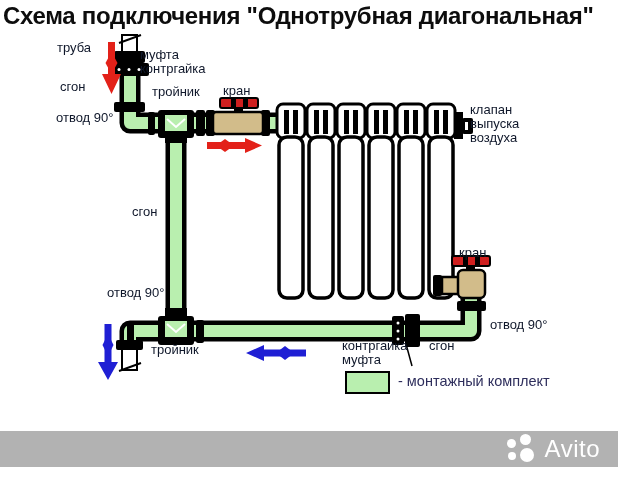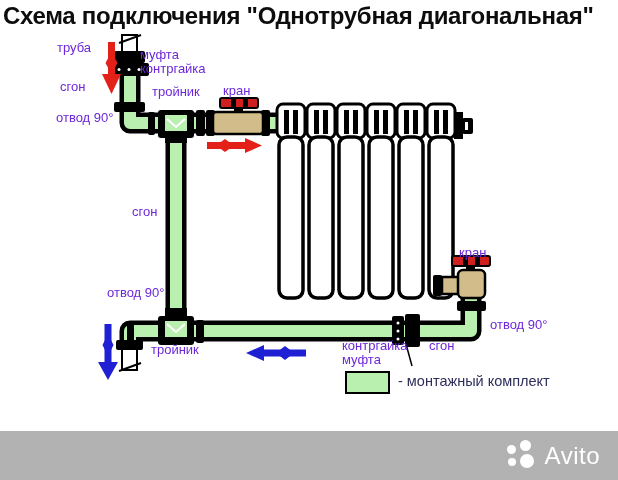--- a/index.html
+++ b/index.html
@@ -5,32 +5,32 @@
   html,body{margin:0;padding:0;background:#ffffff;}
   .stage{
     position:relative;width:618px;height:480px;background:#ffffff;
     font-family:"Liberation Sans",sans-serif;overflow:hidden;
   }
   .title{
     position:absolute;left:3px;top:2px;width:615px;
     font-size:24px;font-weight:bold;color:#0d0d0d;white-space:nowrap;letter-spacing:-0.3px;
   }
   .lbl{
-    position:absolute;font-size:13px;color:#6d28d9;line-height:1.06;
+    position:absolute;font-size:13px;color:#0f172a;line-height:1.06;
     white-space:pre-line;
   }
   .lbl.center{}
   svg{position:absolute;left:0;top:0;}
   .legend{position:absolute;left:345px;top:371px;display:flex;align-items:flex-start;}
   .legend .swatch{
     display:inline-block;width:41px;height:19px;background:#b9efaf;border:2px solid #000;
   }
   .legend .legend-text{margin-left:8px;font-size:14.5px;color:#2e2e5c;padding-top:2px;}
   .watermark-bar{
-    position:absolute;left:0;top:431px;width:618px;height:49px;background:#b2b2b2;
+    position:absolute;left:0;top:431px;width:618px;height:36px;background:#b2b2b2;
     display:flex;align-items:center;justify-content:flex-end;
   }
   .avito{display:flex;align-items:center;margin-right:18px;}
   .avito-dots{position:relative;width:30px;height:31px;margin-right:9px;}
   .avito-dots i{position:absolute;border-radius:50%;background:#fff;display:block;}
   .avito-dots .d1{width:9px;height:9px;left:1px;top:5px;}
   .avito-dots .d2{width:11px;height:11px;left:14px;top:0px;}
   .avito-dots .d3{width:8px;height:8px;left:2px;top:18px;}
   .avito-dots .d4{width:14px;height:14px;left:14px;top:14px;}
   .avito-word{font-size:24px;color:#ffffff;font-weight:500;letter-spacing:0.5px;}
@@ -173,20 +173,23 @@
     </g>
   </svg>
 
   <div class="lbl" style="left:57px;top:41px;">труба</div>
   <div class="lbl center" style="left:140px;top:48px;width:76px;">муфта
 контргайка</div>
   <div class="lbl" style="left:60px;top:80px;">сгон</div>
   <div class="lbl" style="left:152px;top:85px;">тройник</div>
   <div class="lbl" style="left:223px;top:84px;">кран</div>
   <div class="lbl" style="left:56px;top:111px;">отвод 90°</div>
+  <div class="lbl center" style="left:470px;top:103px;width:78px;">клапан
+выпуска
+воздуха</div>
   <div class="lbl" style="left:132px;top:205px;">сгон</div>
   <div class="lbl" style="left:107px;top:286px;">отвод 90°</div>
   <div class="lbl" style="left:459px;top:246px;">кран</div>
   <div class="lbl" style="left:490px;top:318px;">отвод 90°</div>
   <div class="lbl" style="left:151px;top:343px;">тройник</div>
   <div class="lbl center" style="left:342px;top:339px;width:80px;">контргайка
 муфта</div>
   <div class="lbl" style="left:429px;top:339px;">сгон</div>
 
   <div class="legend">

